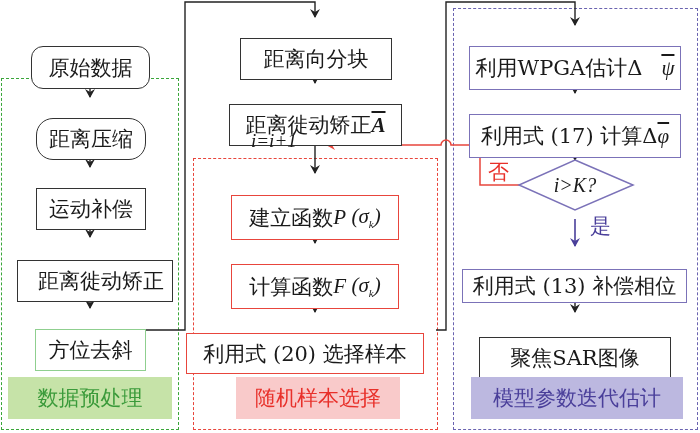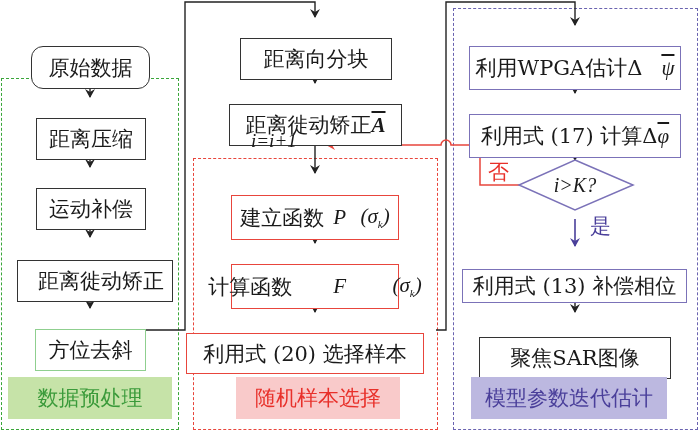--- a/index.html
+++ b/index.html
@@ -58,51 +58,51 @@
   </g>
 
   <line x1="575" y1="219" x2="575" y2="246" stroke="#4a3f9a" stroke-width="1.6" marker-end="url(#ahp)"></line>
 
   <path d="M519,185 L480,185 L480,145 L451,145 A5,5 0 0 0 441,145 L327,145" stroke="#e8453c" stroke-width="1.5" fill="none" marker-end="url(#ahr)"></path>
 
   <polygon points="575,160 633,185 575,210 519,185" fill="#fff" stroke="#7b72b8" stroke-width="1.5"></polygon>
 </svg>
 
 <div class="box rounded" style="left:31px;top:26px;width:119px;height:43px;">原始数据</div>
-<div class="box" style="left:36px;top:98px;width:110px;height:42px;">距离压缩</div>
+<div class="box" style="left:36px;top:98px;width:110px;height:42px;border-radius:17px;">距离压缩</div>
 <div class="box" style="left:36px;top:168px;width:110px;height:42px;">运动补偿</div>
 <div class="box" style="left:17px;top:240px;width:156px;height:42px;padding-left:12px;">距离徙动矫正</div>
 <div class="box green" style="left:35px;top:309px;width:111px;height:42px;">方位去斜</div>
 <div class="label" style="left:8px;top:377px;width:164px;height:42px;background:#c6e3a8;color:#3a9a3a;">数据预处理</div>
 
 <div class="box" style="left:240px;top:18px;width:152px;height:42px;">距离向分块</div>
 <div class="box" style="left:229px;top:84px;width:173px;height:42px;">
   <span>距离徙动矫正</span>
     <span class="math" style="text-decoration:overline;font-weight:bold;">A</span>
 </div>
 <div class="small math" style="left:251px;top:130px;font-size:19px;font-style:italic;">i=i+1</div>
-<div class="box red" style="left:231px;top:175px;width:168px;height:45px;gap:9px;">
+<div class="box red" style="left:231px;top:175px;width:168px;height:45px;">
   <span>建立函数</span>
     <span class="math">P</span>
     <span class="math">&nbsp;(σ<sub style="font-size:11px">k</sub>)</span>
 </div>
-<div class="box red" style="left:231px;top:244px;width:168px;height:45px;gap:41px;">
+<div class="box red" style="left:231px;top:244px;width:168px;height:45px;">
   <span>计算函数</span>
     <span class="math">F</span>
     <span class="math">&nbsp;(σ<sub style="font-size:11px">k</sub>)</span>
 </div>
 <div class="box red" style="left:186px;top:313px;width:238px;height:41px;">利用式 (20) 选择样本</div>
 <div class="label" style="left:236px;top:377px;width:164px;height:42px;background:#f9caca;color:#e8302a;">随机样本选择</div>
 
 <div class="box purple" style="left:469px;top:26px;width:212px;height:44px;gap:19px;">
   <span>利用WPGA估计Δ</span>
     <span class="math" style="text-decoration:overline;">ψ</span>
 </div>
 <div class="box purple" style="left:469px;top:94px;width:212px;height:44px;">
   <span>利用式 (17) 计算Δ</span>
     <span class="math" style="text-decoration:overline;">φ</span>
 </div>
 <div class="label math" style="left:535px;top:172px;width:80px;height:26px;font-size:20px;">i&gt;K?</div>
 <div class="small" style="left:488px;top:158px;color:#e8302a;">否</div>
 <div class="small" style="left:590px;top:212px;color:#4a3f9a;">是</div>
 <div class="box purple" style="left:462px;top:249px;width:225px;height:34px;">利用式 (13) 补偿相位</div>
 <div class="box" style="left:479px;top:317px;width:192px;height:42px;">聚焦SAR图像</div>
-<div class="label" style="left:471px;top:377px;width:196px;height:42px;background:#bcb8e0;color:#4a3f9a;">模型参数迭代估计</div>
+<div class="label" style="left:471px;top:377px;width:212px;height:42px;background:#bcb8e0;color:#4a3f9a;">模型参数迭代估计</div>
 
 </body></html>

